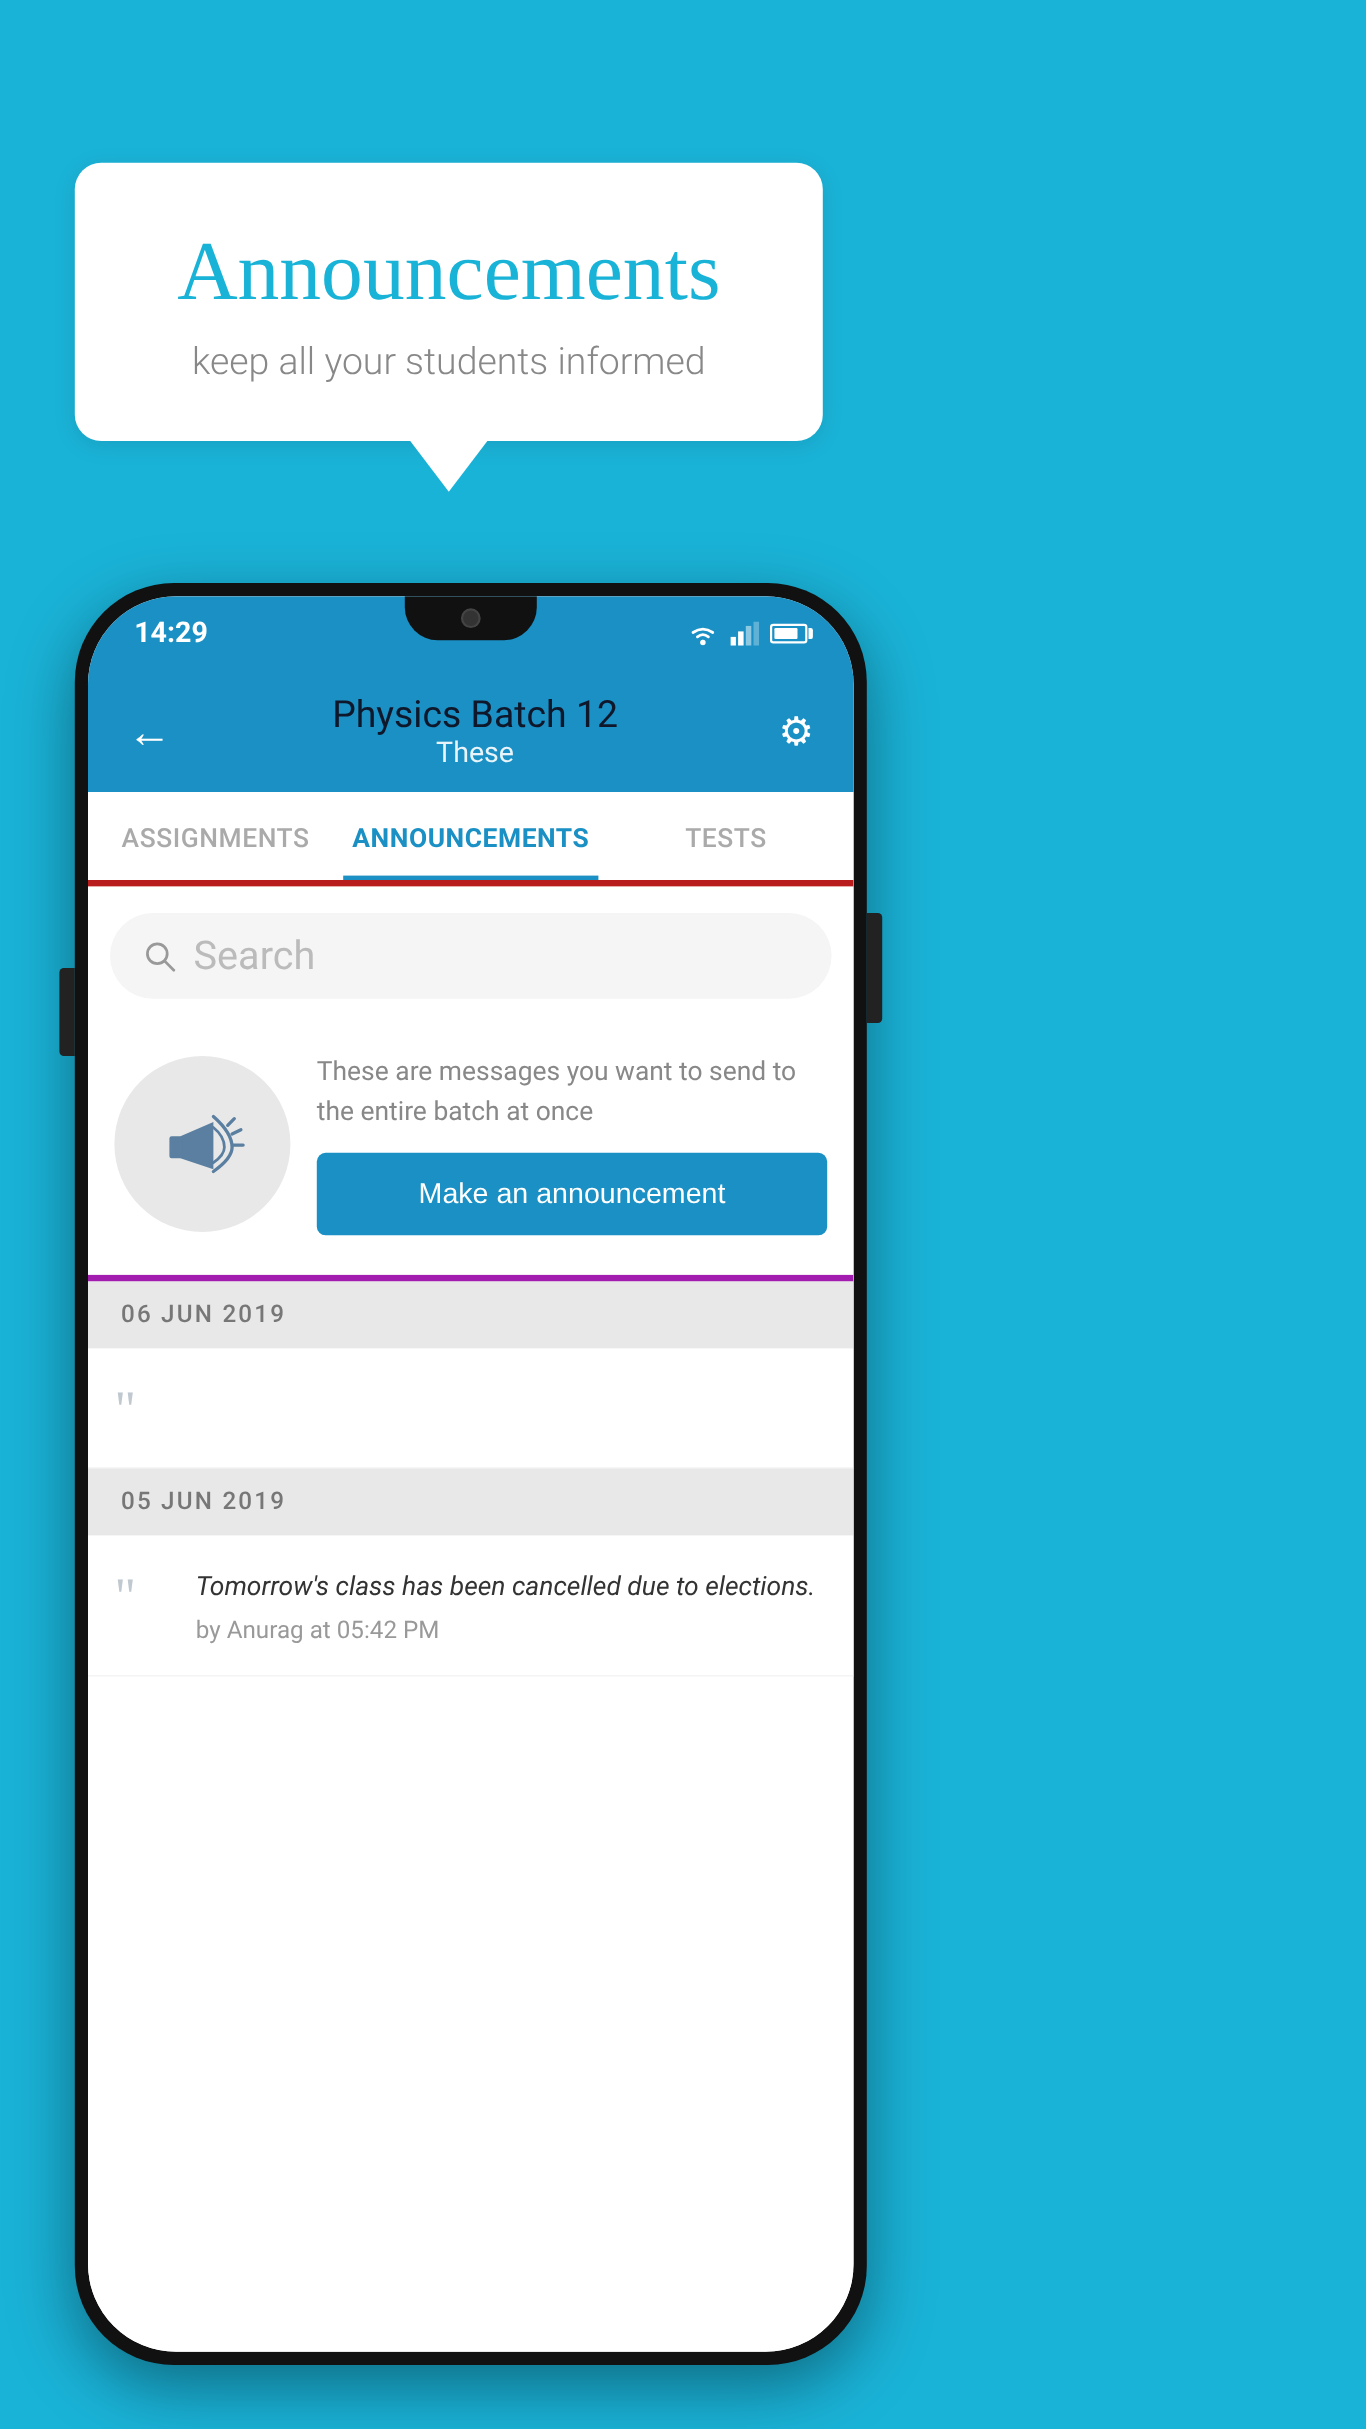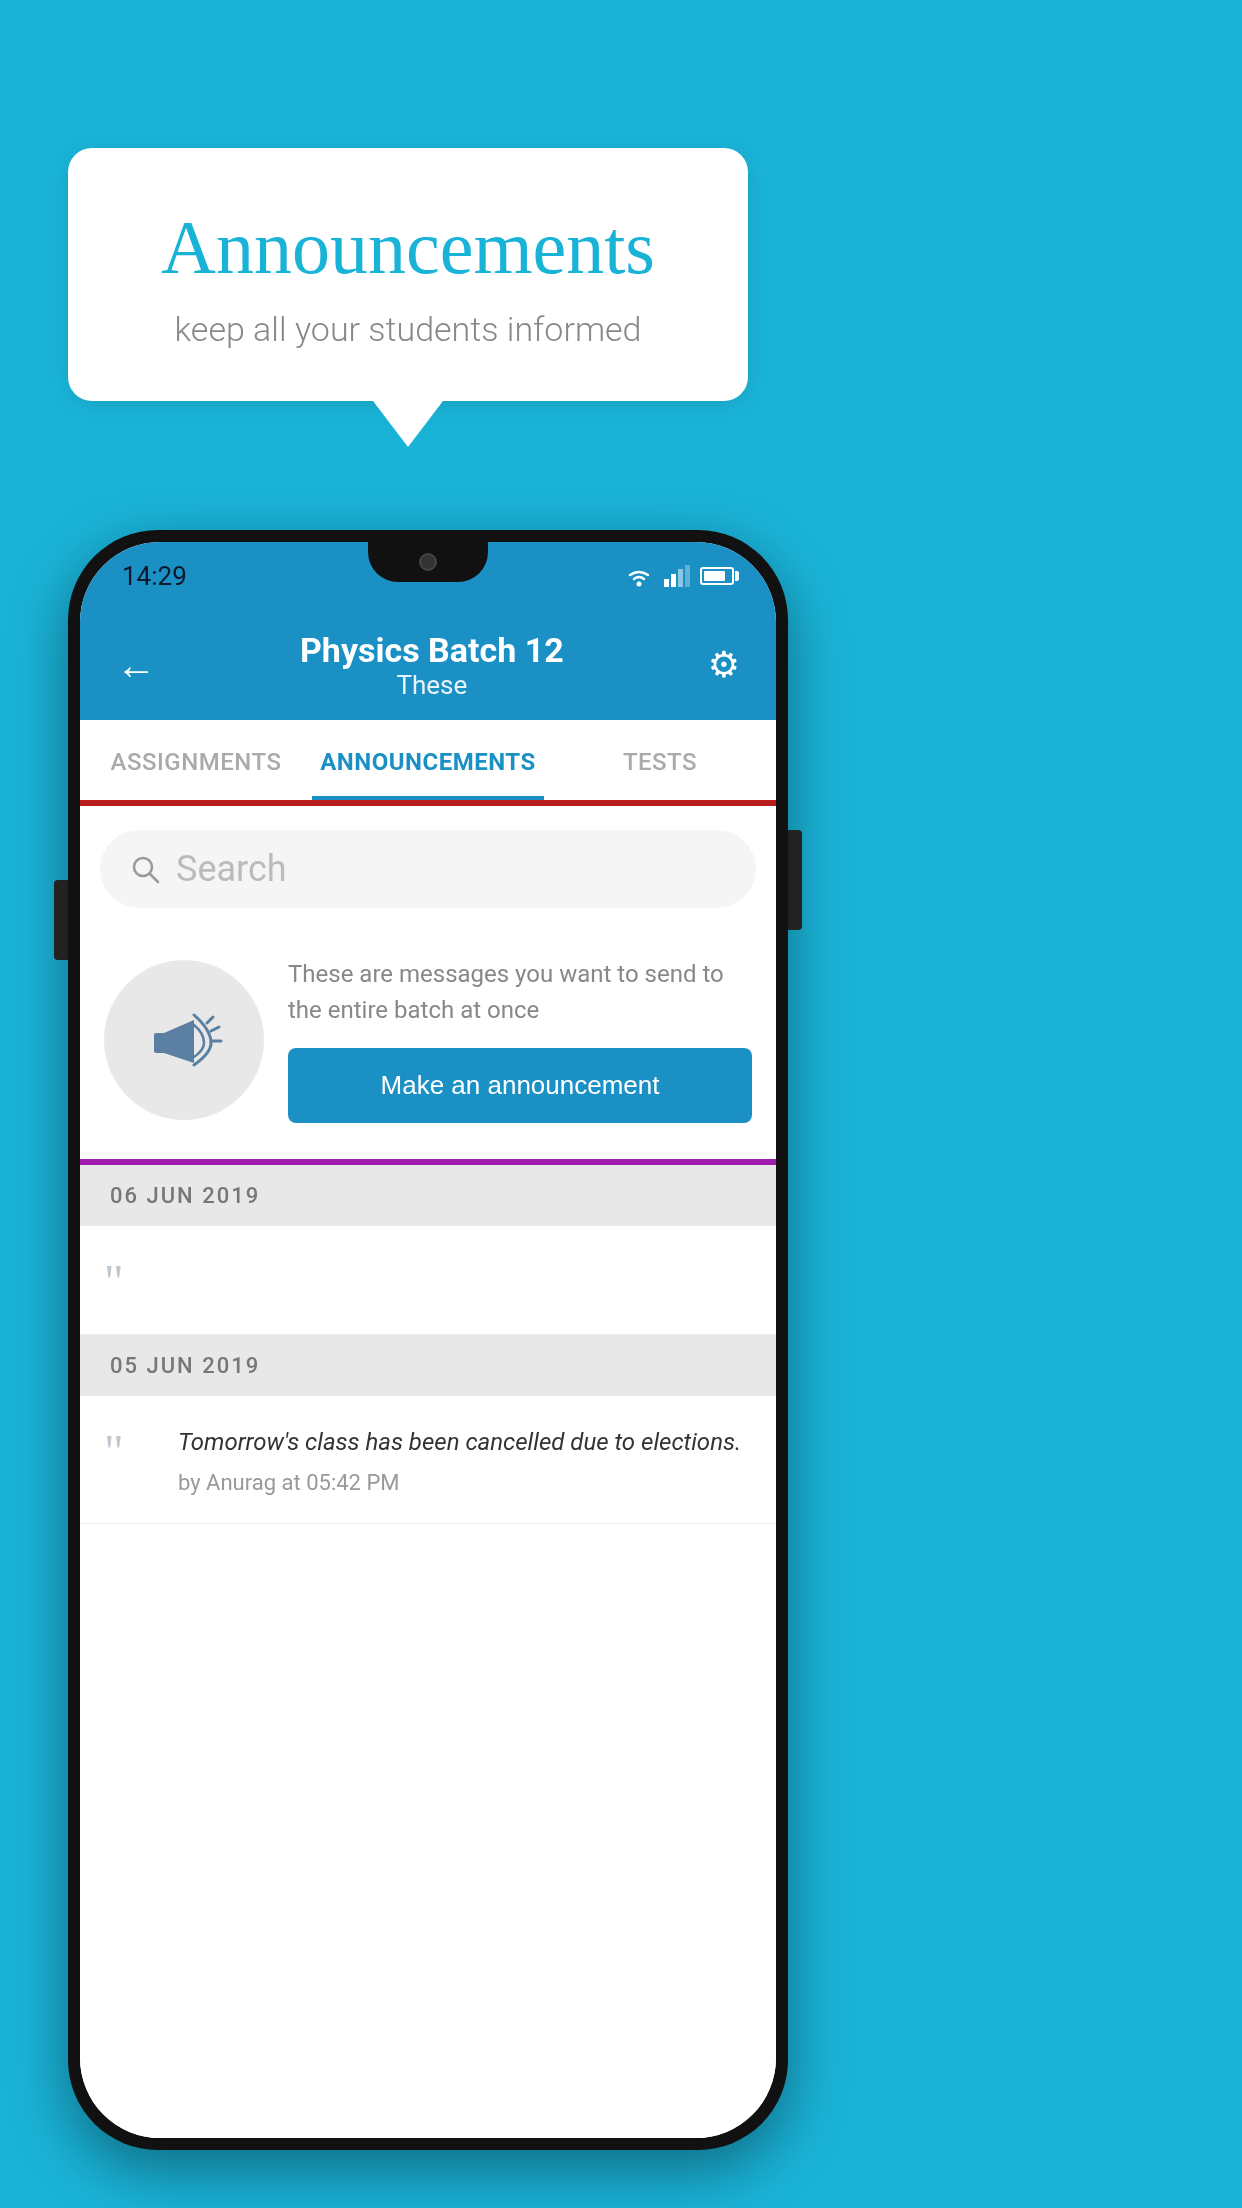--- a/index.html
+++ b/index.html
@@ -139,23 +139,23 @@
 
     .notch-camera {
       width: 18px;
       height: 18px;
       background: #333;
       border-radius: 50%;
       border: 2px solid #444;
     }
 
     .status-time {
-      color: #0f172a;
+      color: #ffffff;
       font-size: 26px;
-      font-weight: 400;
+      font-weight: 700;
     }
 
     .status-icons {
       display: flex;
       align-items: center;
       gap: 10px;
     }
 
     .status-icon-battery {
       width: 34px;
@@ -202,23 +202,23 @@
       color: white;
       font-size: 40px;
       cursor: pointer;
     }
 
     .app-bar-title-group {
       text-align: center;
     }
 
     .app-bar-title {
-      color: #ffffff;
+      color: #0f172a;
       font-size: 34px;
-      font-weight: 700;
+      font-weight: 400;
     }
 
     .app-bar-subtitle {
       color: rgba(255,255,255,0.9);
       font-size: 26px;
       font-weight: 400;
     }
 
     .app-bar-settings {
       color: white;

